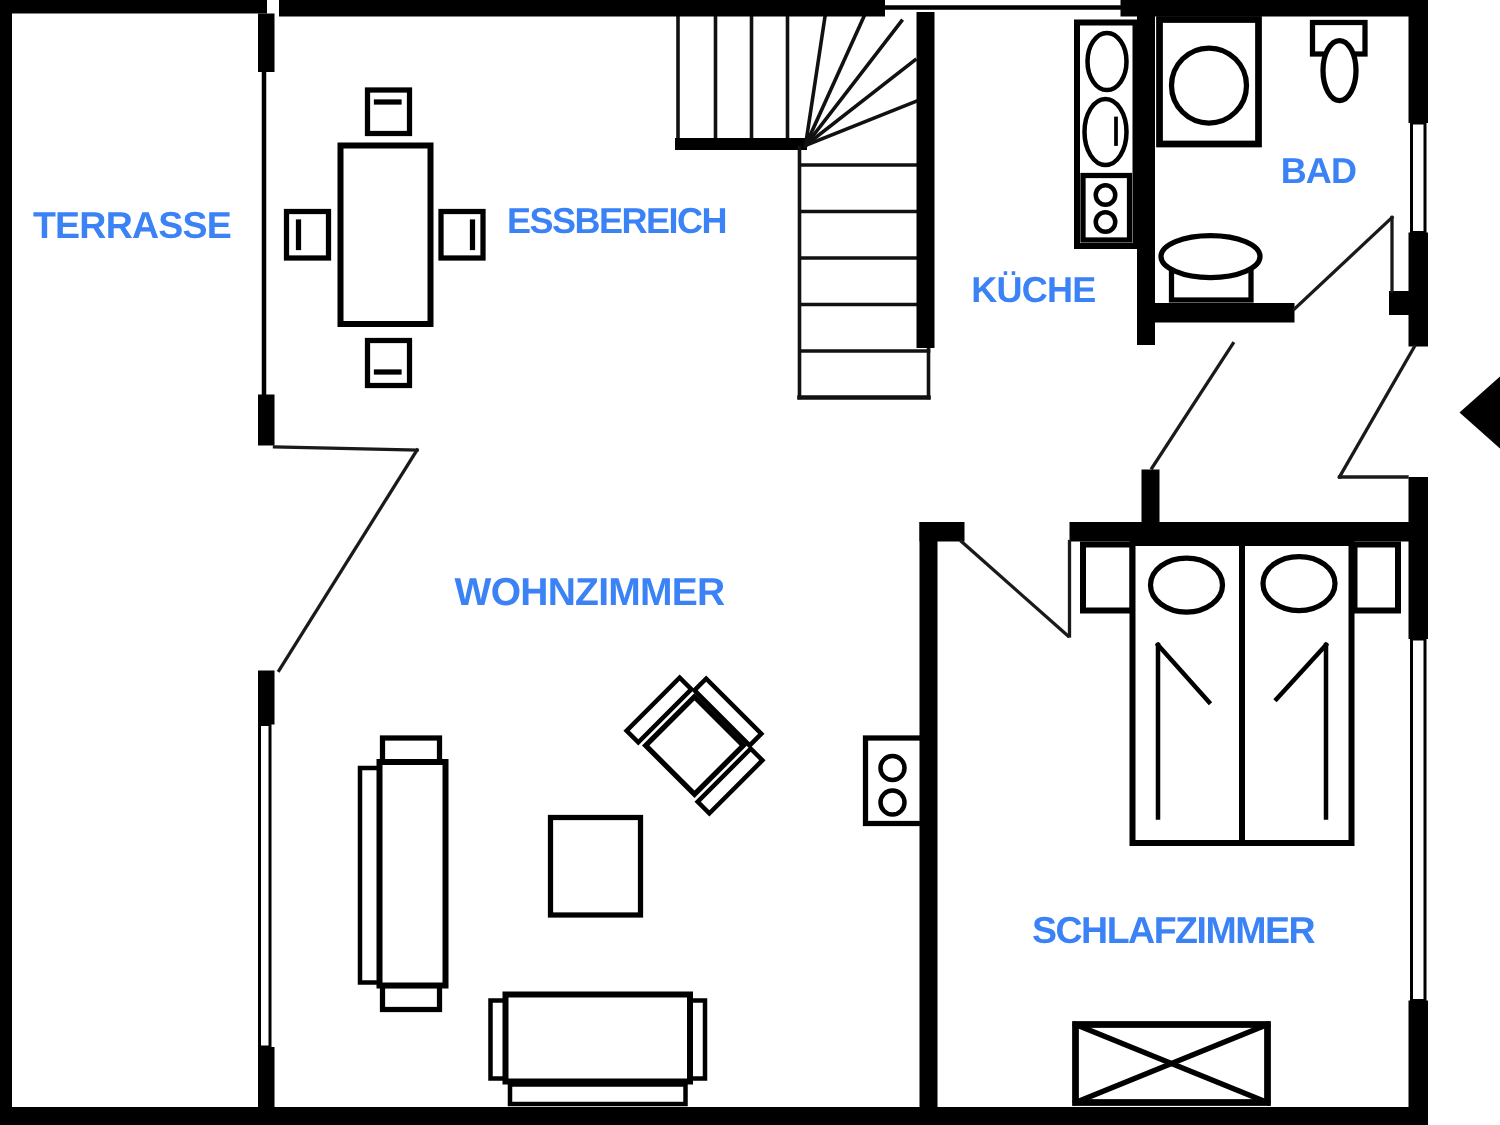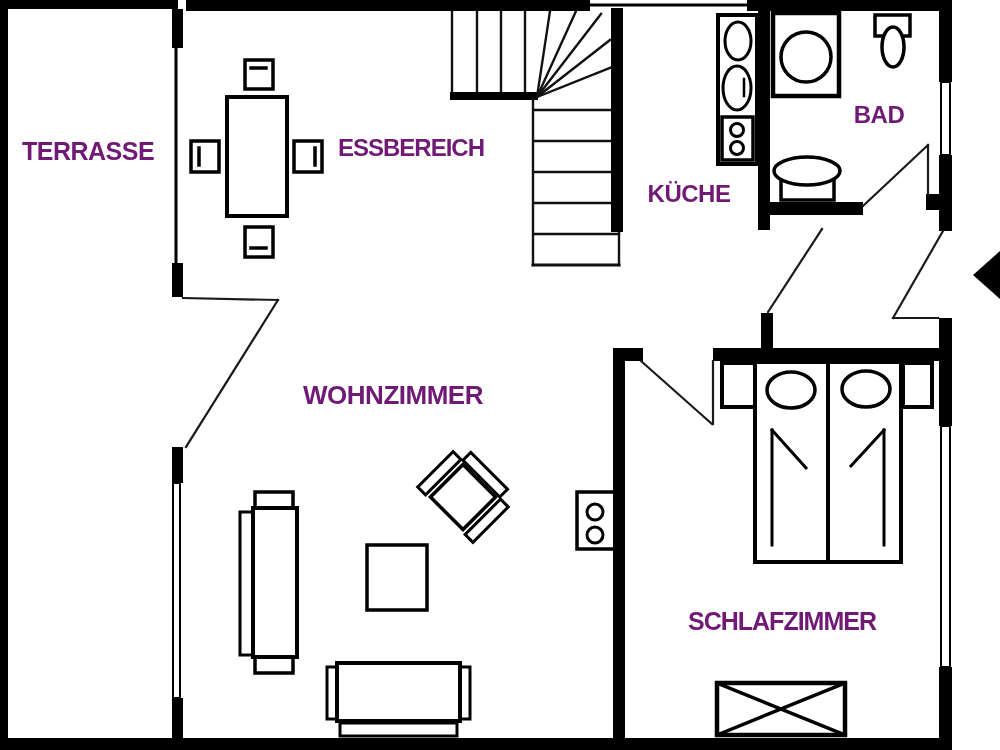--- a/index.html
+++ b/index.html
@@ -8,21 +8,21 @@
     width:1000px;height:750px;
     background:#ffffff;
     font-family:"Liberation Sans", sans-serif;
     overflow:hidden;
   }
   #plan-svg{position:absolute;left:0;top:0;}
   .room-label{
     position:absolute;
     transform:translate(-50%,-50%);
     font-weight:600;
-    color:#701a75;
+    color:#3b82f6;
     letter-spacing:-0.5px;
     white-space:nowrap;
     user-select:none;
   }
   #label-terrasse   {left:88px;  top:151px; font-size:25px;}
   #label-essbereich {left:411px; top:148px; font-size:24px; letter-spacing:-1px;}
   #label-kueche     {left:689px; top:194px; font-size:24px; letter-spacing:-0.5px;text-align:center;}
   #label-bad        {left:879px; top:115px; font-size:24px;}
   #label-wohnzimmer {left:393px; top:395px; font-size:26px; letter-spacing:-0.5px;}
   #label-schlafzimmer{left:782px;top:621px; font-size:25px; letter-spacing:-1px;}

